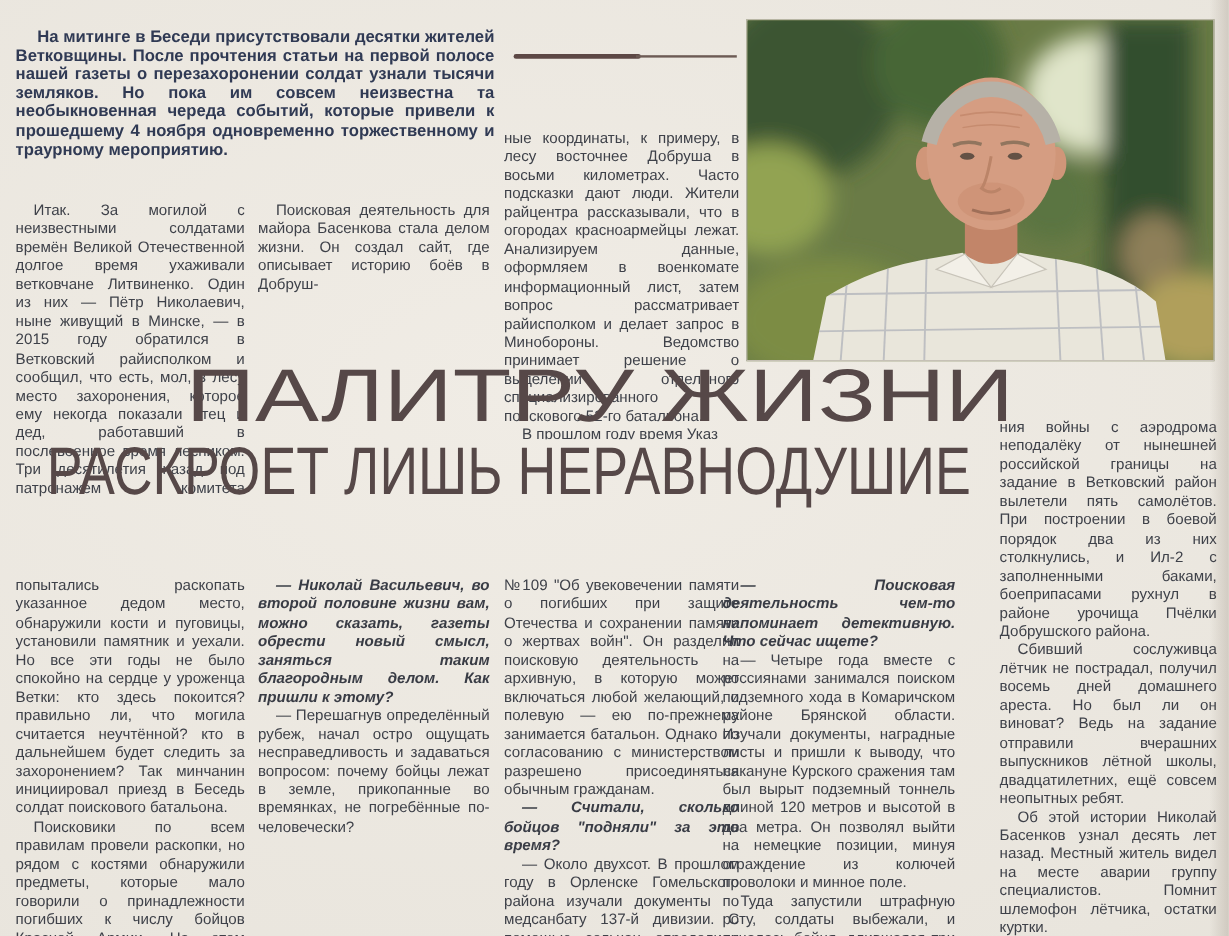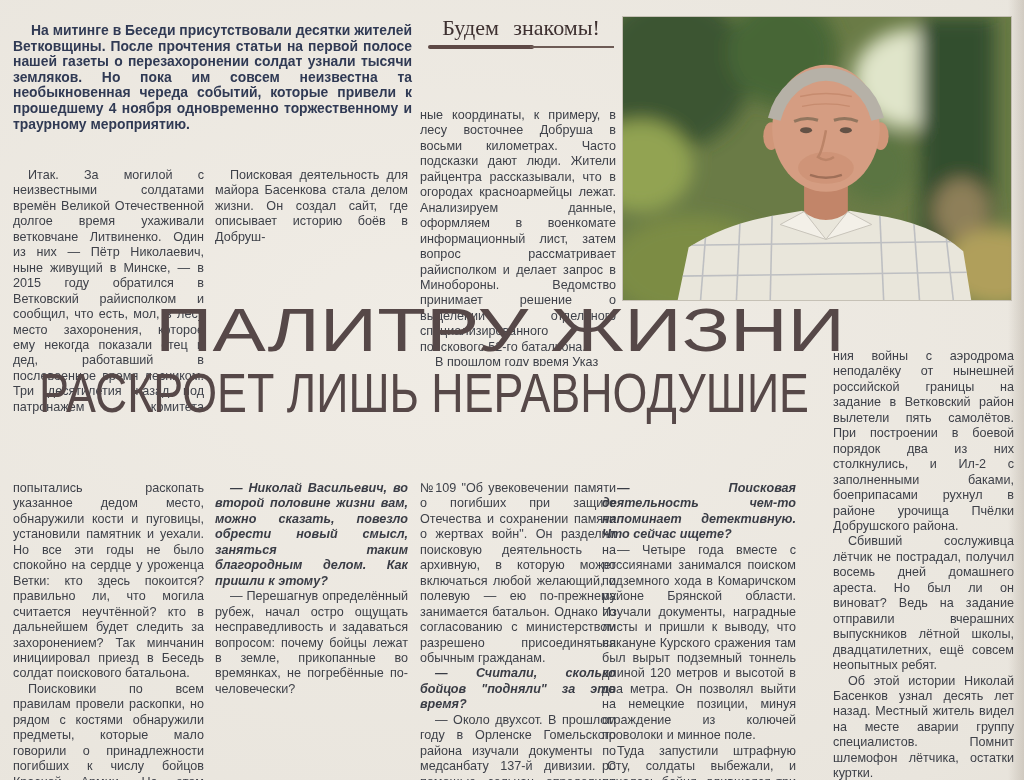--- a/index.html
+++ b/index.html
@@ -46,21 +46,20 @@
 <body>
 
 <div class="page">
 
   <div class="topbar"></div>
 
   <div class="lead">
     <p>На митинге в Беседи присутствовали десятки жителей Ветковщины. После прочтения статьи на первой полосе нашей газеты о перезахоронении солдат узнали тысячи земляков. Но пока им совсем неизвестна та необыкновенная череда событий, которые привели к прошедшему 4 ноября одновременно торжественному и траурному мероприятию.</p>
   </div>
 
-  <div class="rubric">Будем знакомы!</div>
   <div class="rubric-rule">
     <span class="rule-thick"></span>
     <span class="rule-thin"></span>
   </div>
 
   <div class="photo">
     <svg viewBox="0 0 390 285" preserveAspectRatio="none">
       <defs>
         <filter id="blur8" x="-30%" y="-30%" width="160%" height="160%">
             <feGaussianBlur stdDeviation="9"></feGaussianBlur>
@@ -137,21 +136,21 @@
       <text class="hl" x="392" y="50" text-anchor="middle" font-size="56" textLength="770" lengthAdjust="spacingAndGlyphs">РАСКРОЕТ ЛИШЬ НЕРАВНОДУШИЕ</text>
     </svg>
   </div>
 
   <div class="col" id="c1b">
     <p class="cont">попытались раскопать указанное дедом место, обнаружили кости и пуговицы, установили памятник и уехали. Но все эти годы не было спокойно на сердце у уроженца Ветки: кто здесь покоится? правильно ли, что могила считается неучтённой? кто в дальнейшем будет следить за захоронением? Так минчанин инициировал приезд в Беседь солдат поискового батальона.</p>
     <p class="cut">Поисковики по всем правилам провели раскопки, но рядом с костями обнаружили предметы, которые мало говорили о принадлежности погибших к числу бойцов Красной Армии. На этом основании был сделан вывод, что здесь покоятся не наши солдаты, а потому останки передали группе народного союза Германии. А вскоре кости троих человек должны были закопать</p>
   </div>
 
   <div class="col" id="c2b">
-    <p class="qa">— Николай Васильевич, во второй половине жизни вам, можно сказать, повезло обрести новый смысл, заняться таким благородным делом. Как пришли к этому?</p>
+    <p class="qa">— Николай Васильевич, во второй половине жизни вам, можно сказать, газеты обрести новый смысл, заняться таким благородным делом. Как пришли к этому?</p>
     <p>— Перешагнув определённый рубеж, начал остро ощущать несправедливость и задаваться вопросом: почему бойцы лежат в земле, прикопанные во времянках, не погребённые по-человечески?</p>
 
   </div>
 
   <div class="col" id="c3b">
     <p class="cont">№109 "Об увековечении памяти о погибших при защите Отечества и сохранении памяти о жертвах войн". Он разделил поисковую деятельность на архивную, в которую может включаться любой желающий, и полевую — ею по-прежнему занимается батальон. Однако по согласованию с министерством разрешено присоединяться обычным гражданам.</p>
     <p class="qa">— Считали, сколько бойцов "подняли" за это время?</p>
     <p>— Около двухсот. В прошлом году в Орленске Гомельского района изучали документы по медсанбату 137-й дивизии. С помощью сельчан определили место. Батальон нашёл медальон и по нему выяснил фамилии 69 бойцов.</p>
 
   </div>

